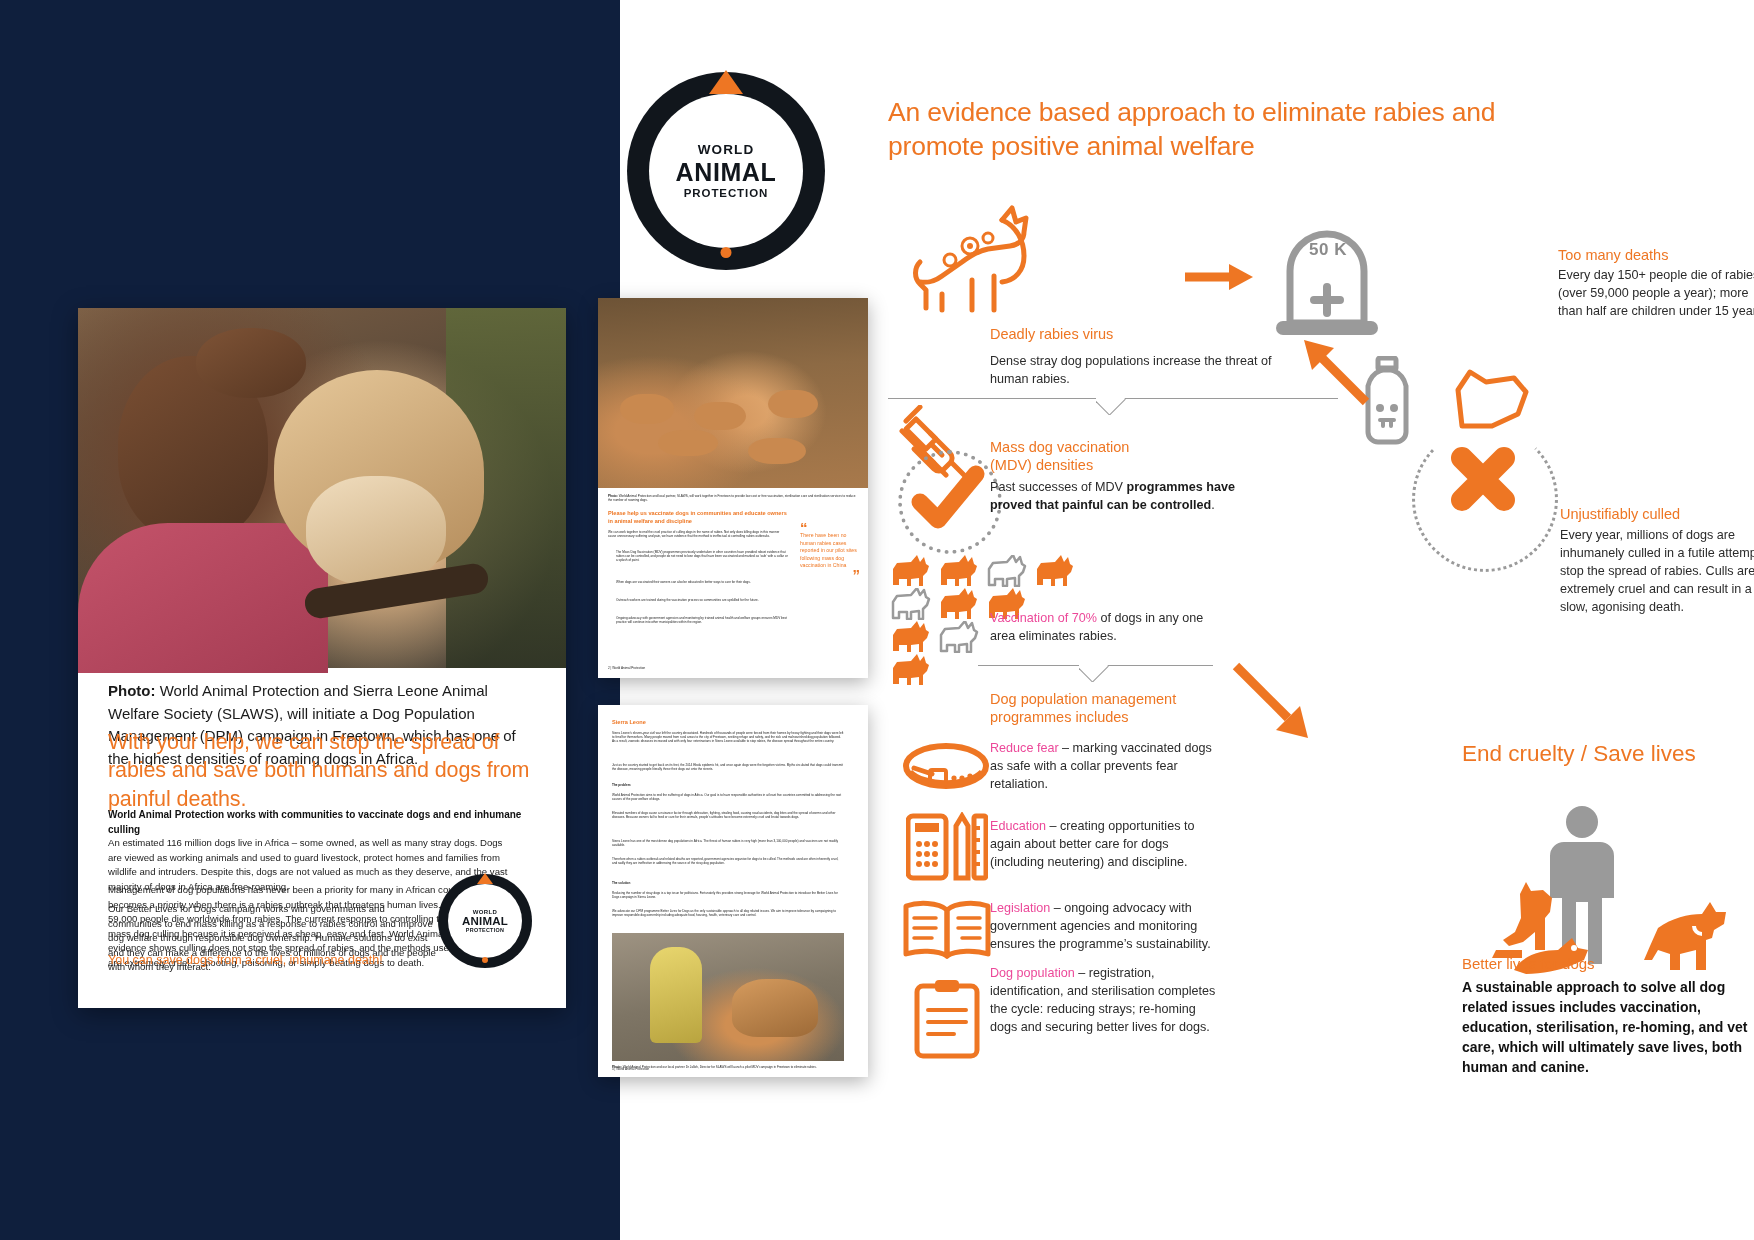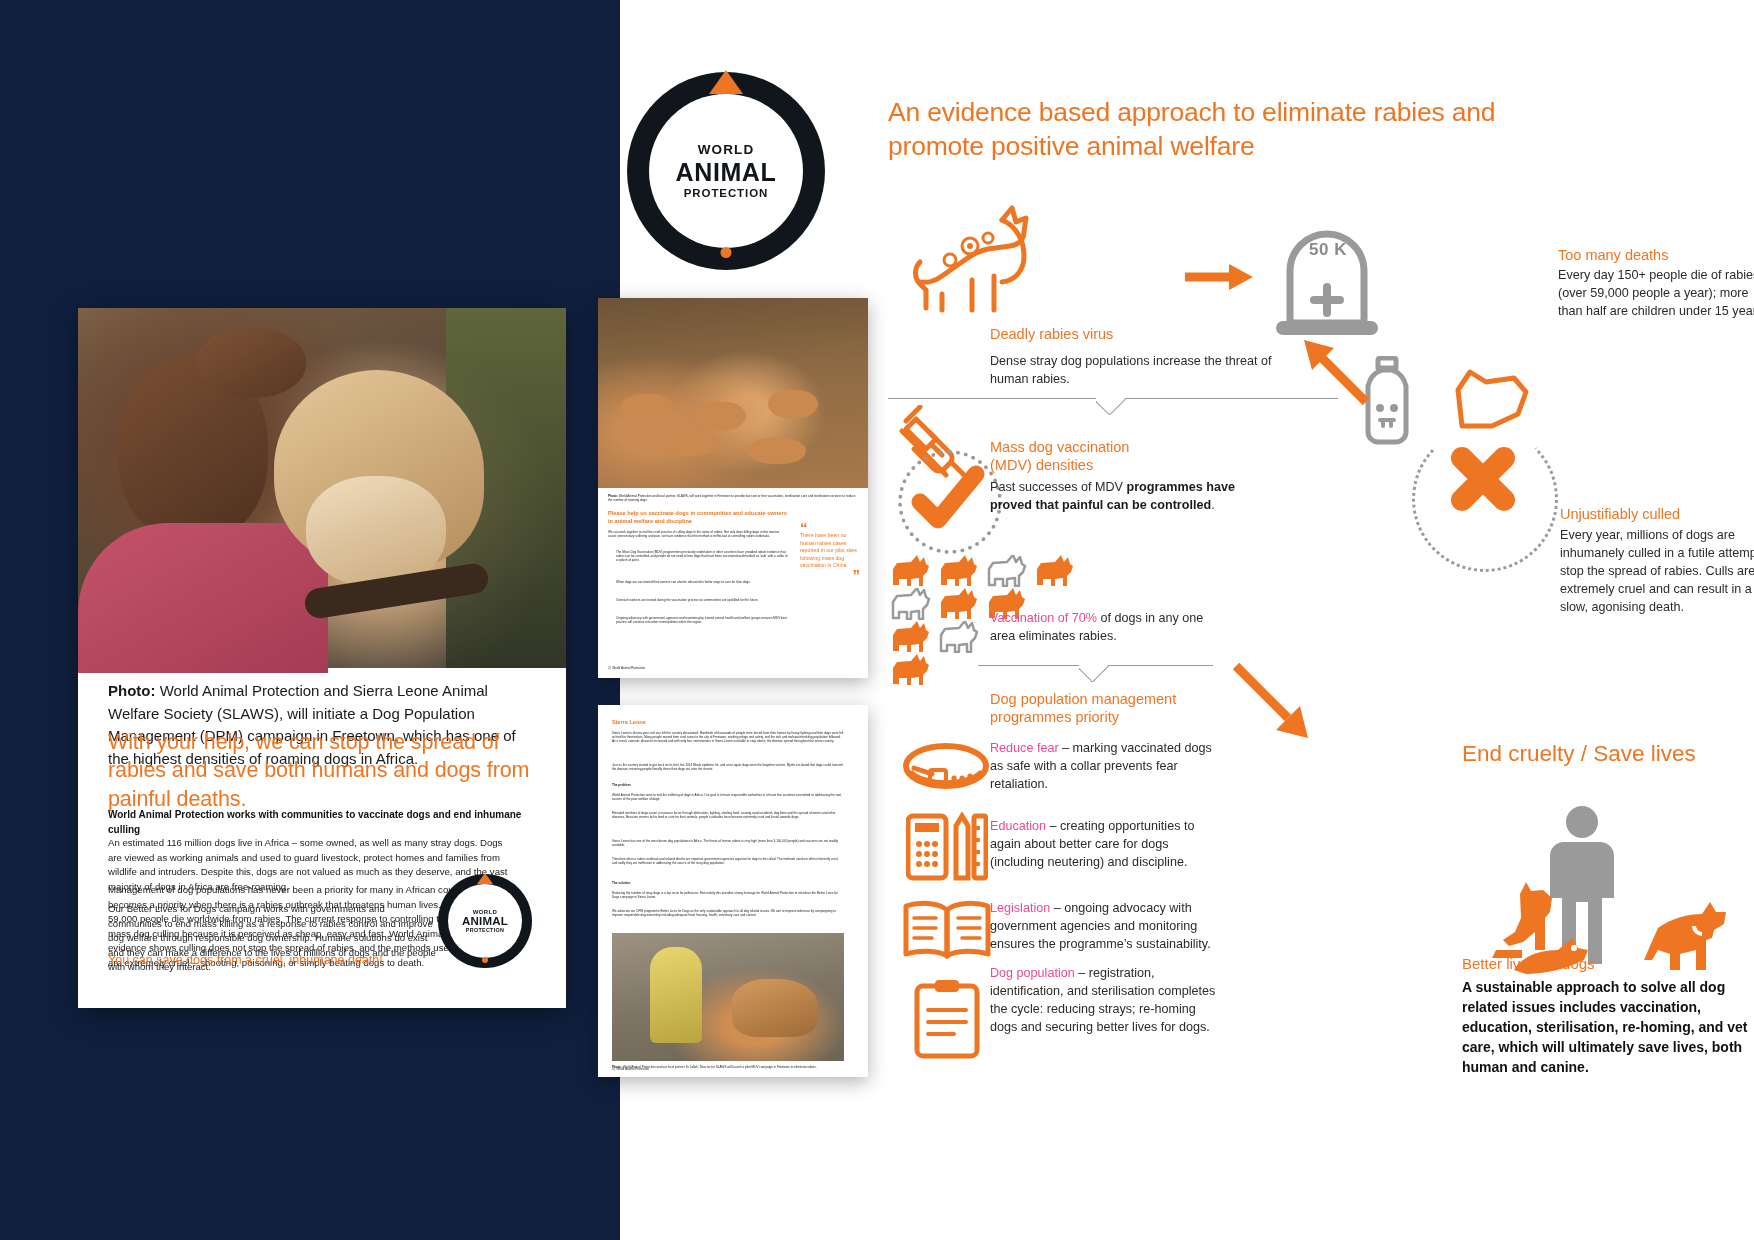--- a/index.html
+++ b/index.html
@@ -453,21 +453,21 @@
     <div class="notch"></div>
   </div>
 
   <svg class="ico" style="left:1230px;top:660px;" width="84" height="84">
     <path d="M6 6 L58 58" stroke="#ee7623" stroke-width="9"></path>
     <path d="M78 78 L46 70 L70 46 Z" fill="#ee7623"></path>
   </svg>
 
   <div style="position:absolute;left:990px;top:690px;width:300px;">
     <div class="blk-title">Dog population management</div>
-    <div class="blk-title">programmes priority</div>
+    <div class="blk-title">programmes includes</div>
   </div>
 
   <svg class="ico" style="left:900px;top:738px;" width="92" height="62" viewBox="0 0 92 62">
     <ellipse cx="46" cy="28" rx="40" ry="20" fill="none" stroke="#ee7623" stroke-width="6"></ellipse>
     <path d="M10 34 a40 20 0 0 0 72 0" fill="none" stroke="#ee7623" stroke-width="6"></path>
     <rect x="30" y="32" width="16" height="14" rx="2" fill="none" stroke="#ee7623" stroke-width="4"></rect>
     <circle cx="54" cy="40" r="2.6" fill="#ee7623"></circle>
       <circle cx="62" cy="40" r="2.6" fill="#ee7623"></circle>
       <circle cx="70" cy="38" r="2.6" fill="#ee7623"></circle>
     <path d="M14 30 l18 6" stroke="#ee7623" stroke-width="5" stroke-linecap="round"></path>

